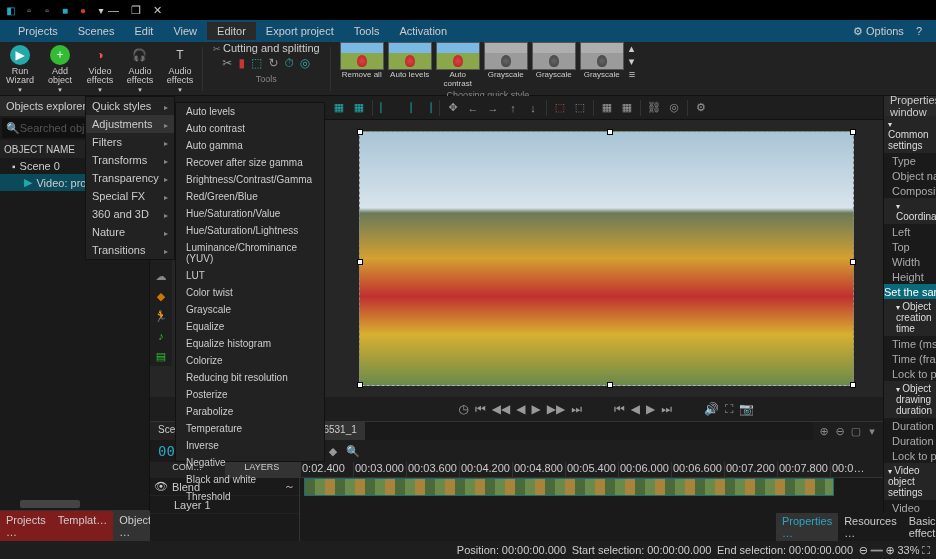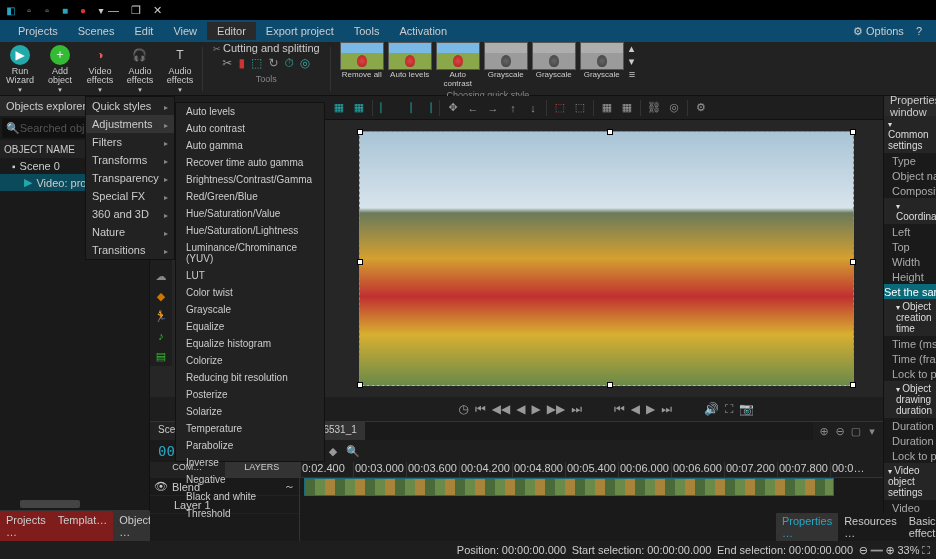--- a/index.html
+++ b/index.html
@@ -235,37 +235,36 @@
   <div class="sm-item">
       <span>Transitions</span>
       <span class="arr"></span>
     </div>
 </div>
 
 <div class="submenu2">
     <div class="sm2-item">Auto levels</div>
     <div class="sm2-item">Auto contrast</div>
     <div class="sm2-item">Auto gamma</div>
-    <div class="sm2-item">Recover time auto gamma</div>
+    <div class="sm2-item">Recover after size gamma</div>
     <div class="sm2-item">Brightness/Contrast/Gamma</div>
     <div class="sm2-item">Red/Green/Blue</div>
     <div class="sm2-item">Hue/Saturation/Value</div>
     <div class="sm2-item">Hue/Saturation/Lightness</div>
     <div class="sm2-item">Luminance/Chrominance (YUV)</div>
     <div class="sm2-item">LUT</div>
     <div class="sm2-item">Color twist</div>
     <div class="sm2-item">Grayscale</div>
     <div class="sm2-item">Equalize</div>
     <div class="sm2-item">Equalize histogram</div>
     <div class="sm2-item">Colorize</div>
     <div class="sm2-item">Reducing bit resolution</div>
     <div class="sm2-item">Posterize</div>
-    <div class="sm2-item">Solarize</div>
+    <div class="sm2-item">Parabolize</div>
     <div class="sm2-item">Temperature</div>
-    <div class="sm2-item">Parabolize</div>
     <div class="sm2-item">Inverse</div>
     <div class="sm2-item">Negative</div>
     <div class="sm2-item">Black and white</div>
     <div class="sm2-item">Threshold</div>
   </div>
 
 <div class="main">
   <div class="left-panel">
     <div class="panel-hdr">
         <span>Objects explorer</span>

